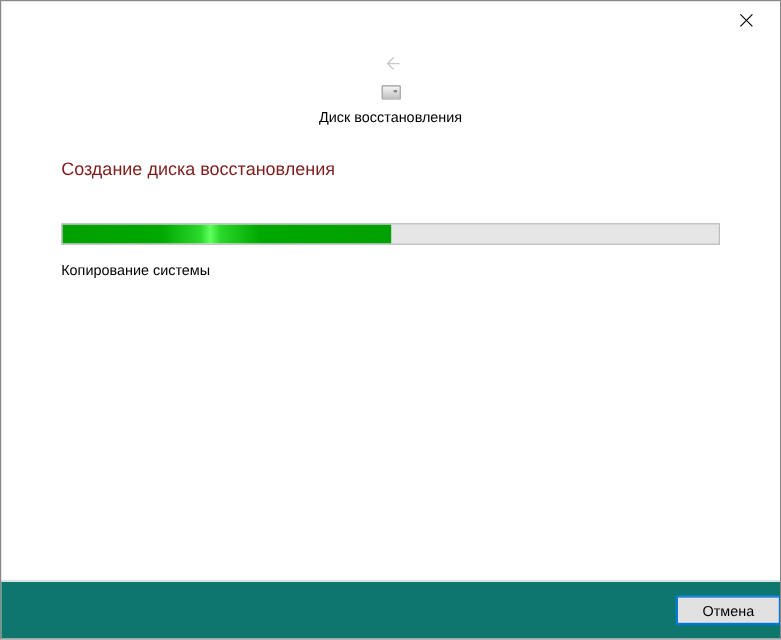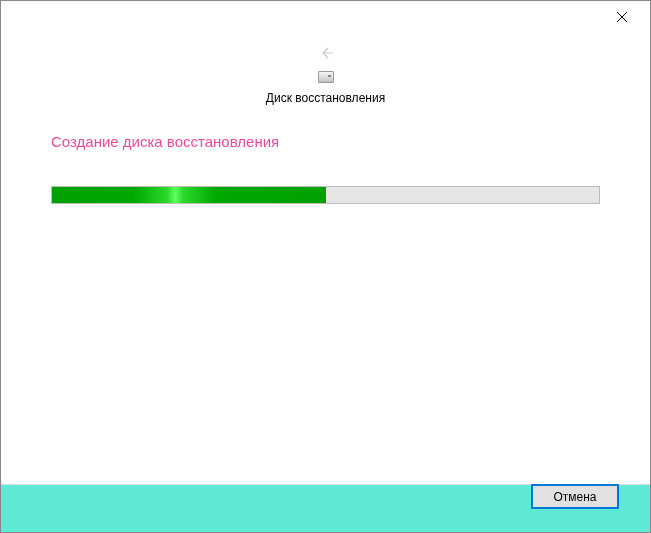--- a/index.html
+++ b/index.html
@@ -63,21 +63,21 @@
     }
     .window-title {
       font-size: 12px;
       color: #000;
     }
     .content {
       padding: 28px 50px 0 50px;
     }
     .page-title {
       font-size: 15px;
-      color: #ec4899;
+      color: #7f1d1d;
       font-weight: normal;
       margin-bottom: 36px;
     }
     .progress-outer {
       width: 100%;
       height: 18px;
       background: #e6e6e6;
       border: 1px solid #bcbcbc;
       position: relative;
       overflow: hidden;
@@ -92,25 +92,26 @@
       font-size: 12px;
       color: #000;
       margin-top: 14px;
     }
     .footer {
       position: absolute;
       bottom: 0;
       left: 0;
       right: 0;
       height: 48px;
-      background: #5eead4;
+      background: #0f766e;
       border-top: 1px solid #dfdfdf;
       display: flex;
+      align-items: center;
       justify-content: flex-end;
-      padding-right: 32px;
+      padding-right: 0;
     }
     .btn {
       min-width: 86px;
       height: 23px;
       background: #e1e1e1;
       border: 1px solid #0078d7;
       outline: 1px solid #0078d7;
       font-size: 12px;
       color: #000;
       font-family: inherit;
@@ -137,17 +138,18 @@
   </div>
   <div class="drive-icon"></div>
   <div class="window-title">Диск восстановления</div>
 </div>
 
 <div class="content">
   <h1 class="page-title">Создание диска восстановления</h1>
   <div class="progress-outer">
     <div class="progress-fill" style="width:50%"></div>
   </div>
+  <div class="status-text">Копирование системы</div>
 </div>
 
 <div class="footer">
   <button class="btn">Отмена</button>
 </div>
 
 </body></html>

